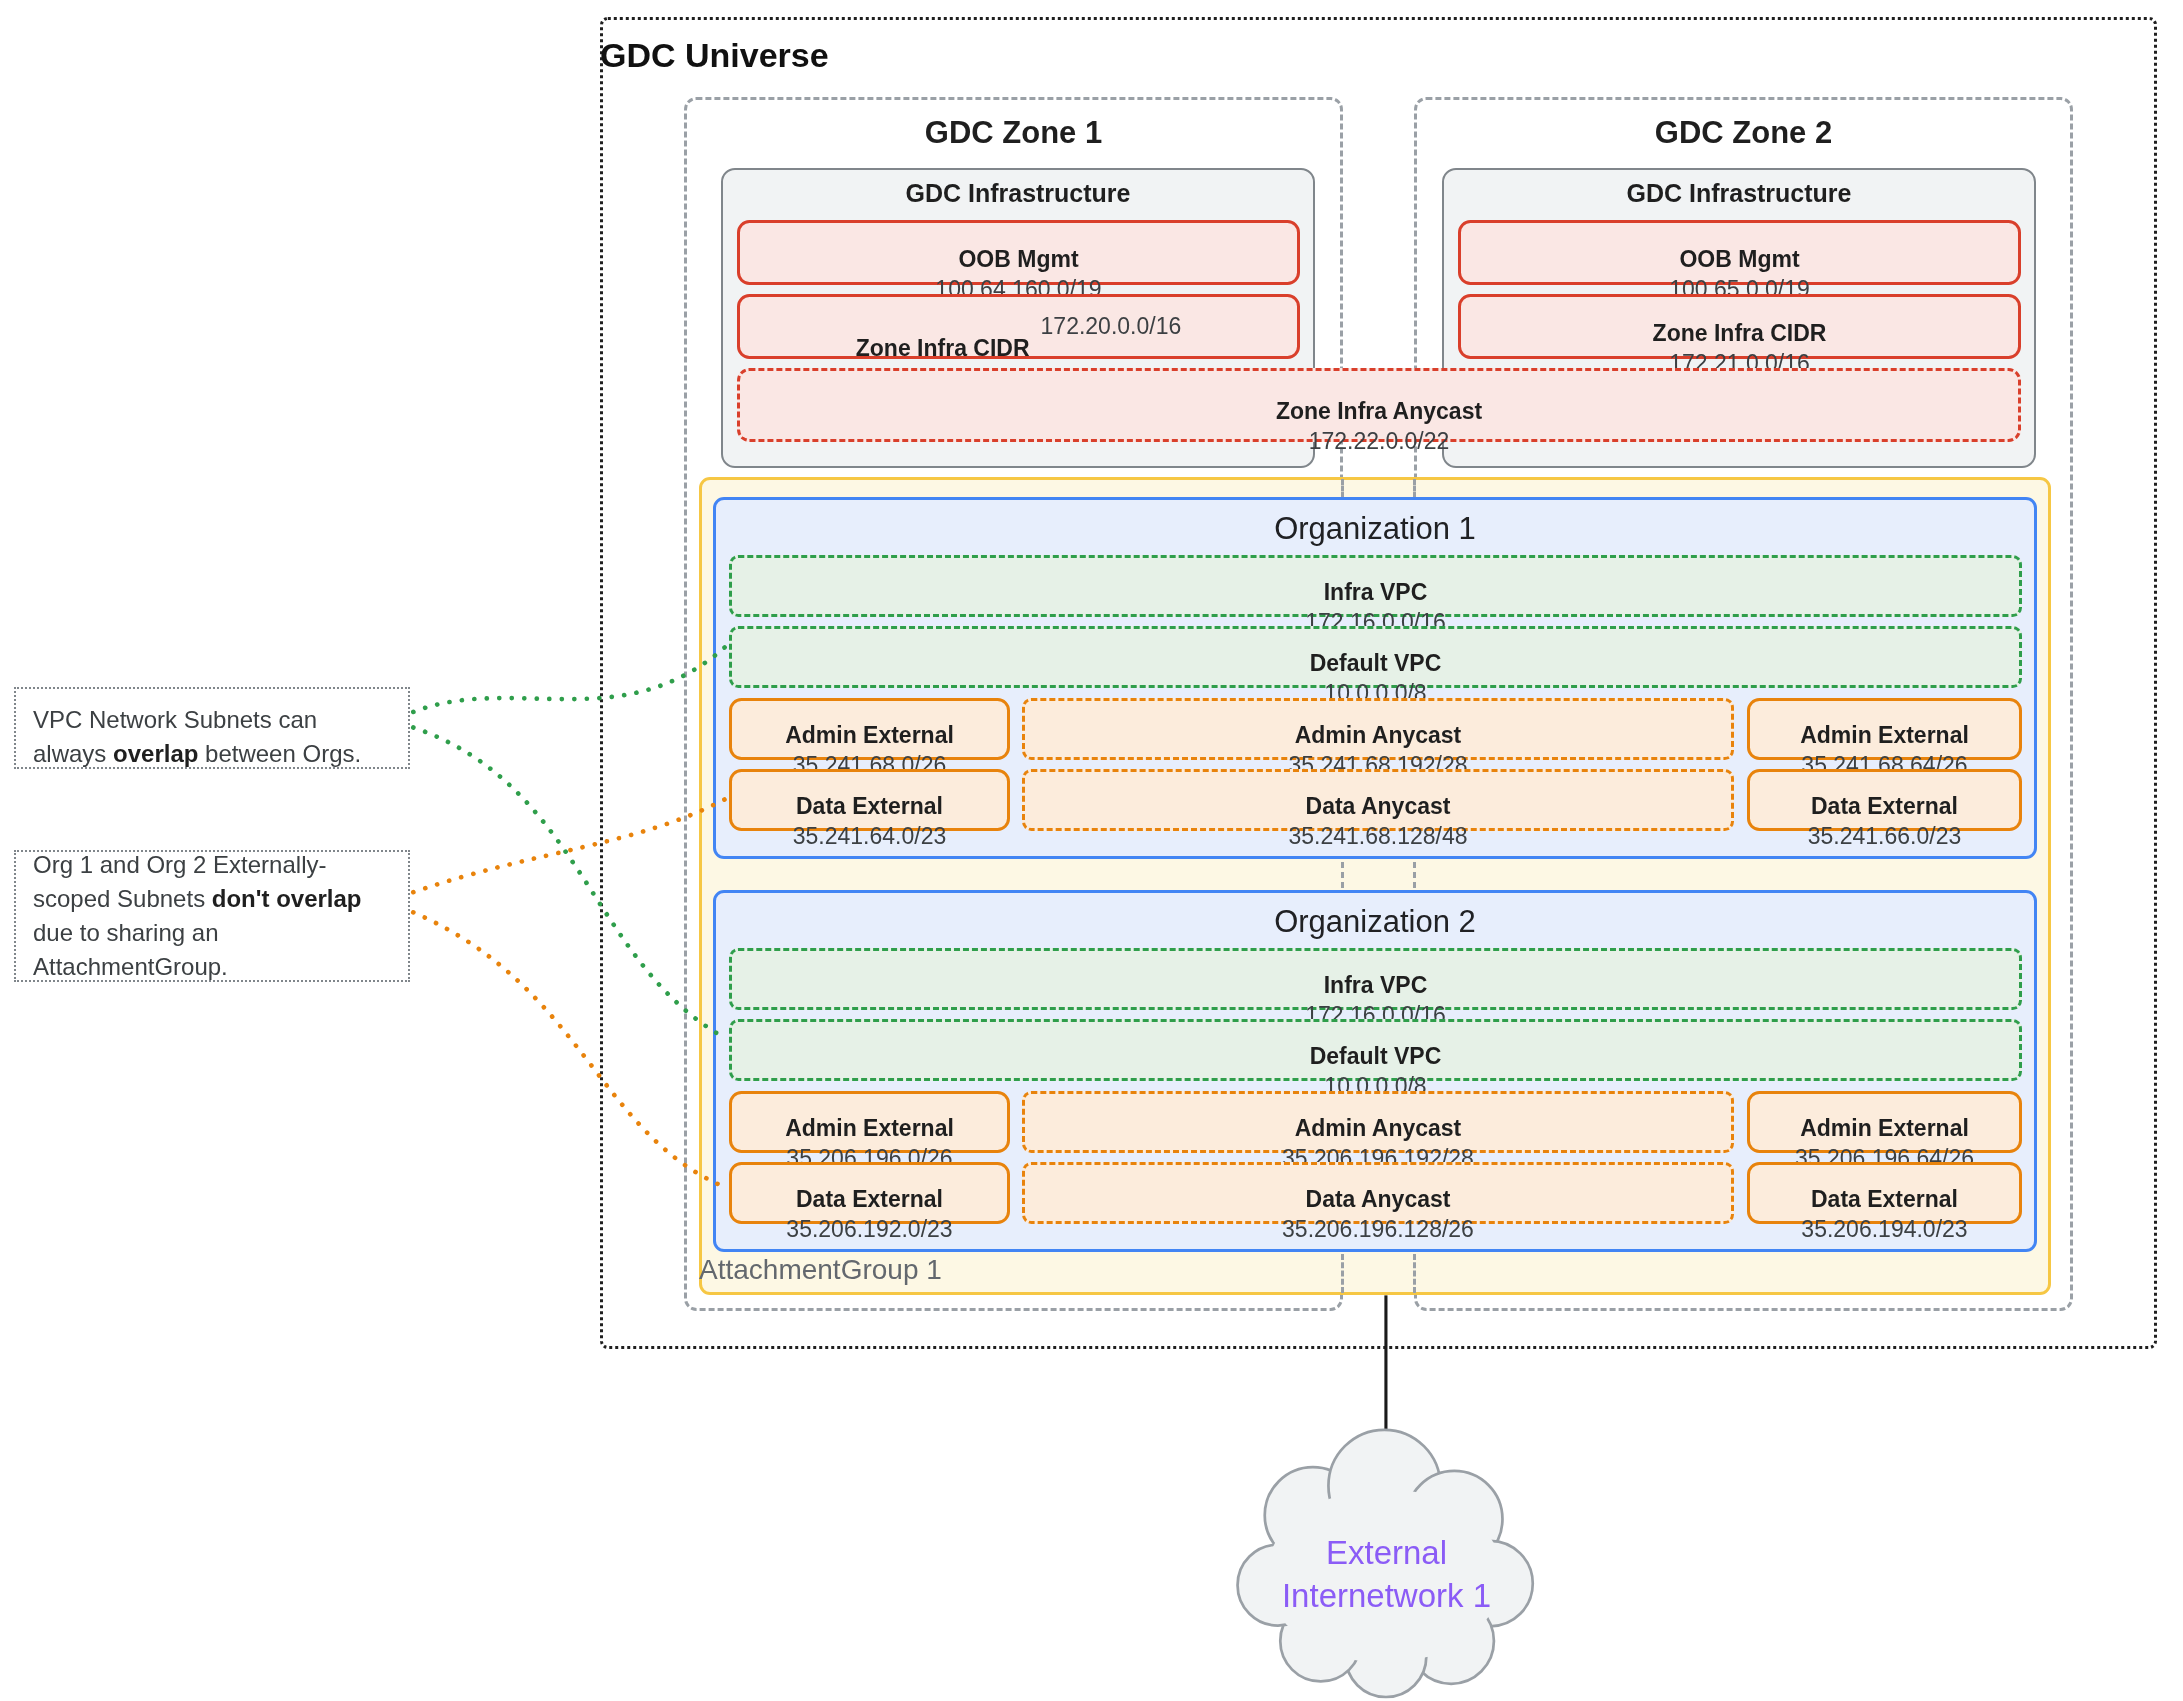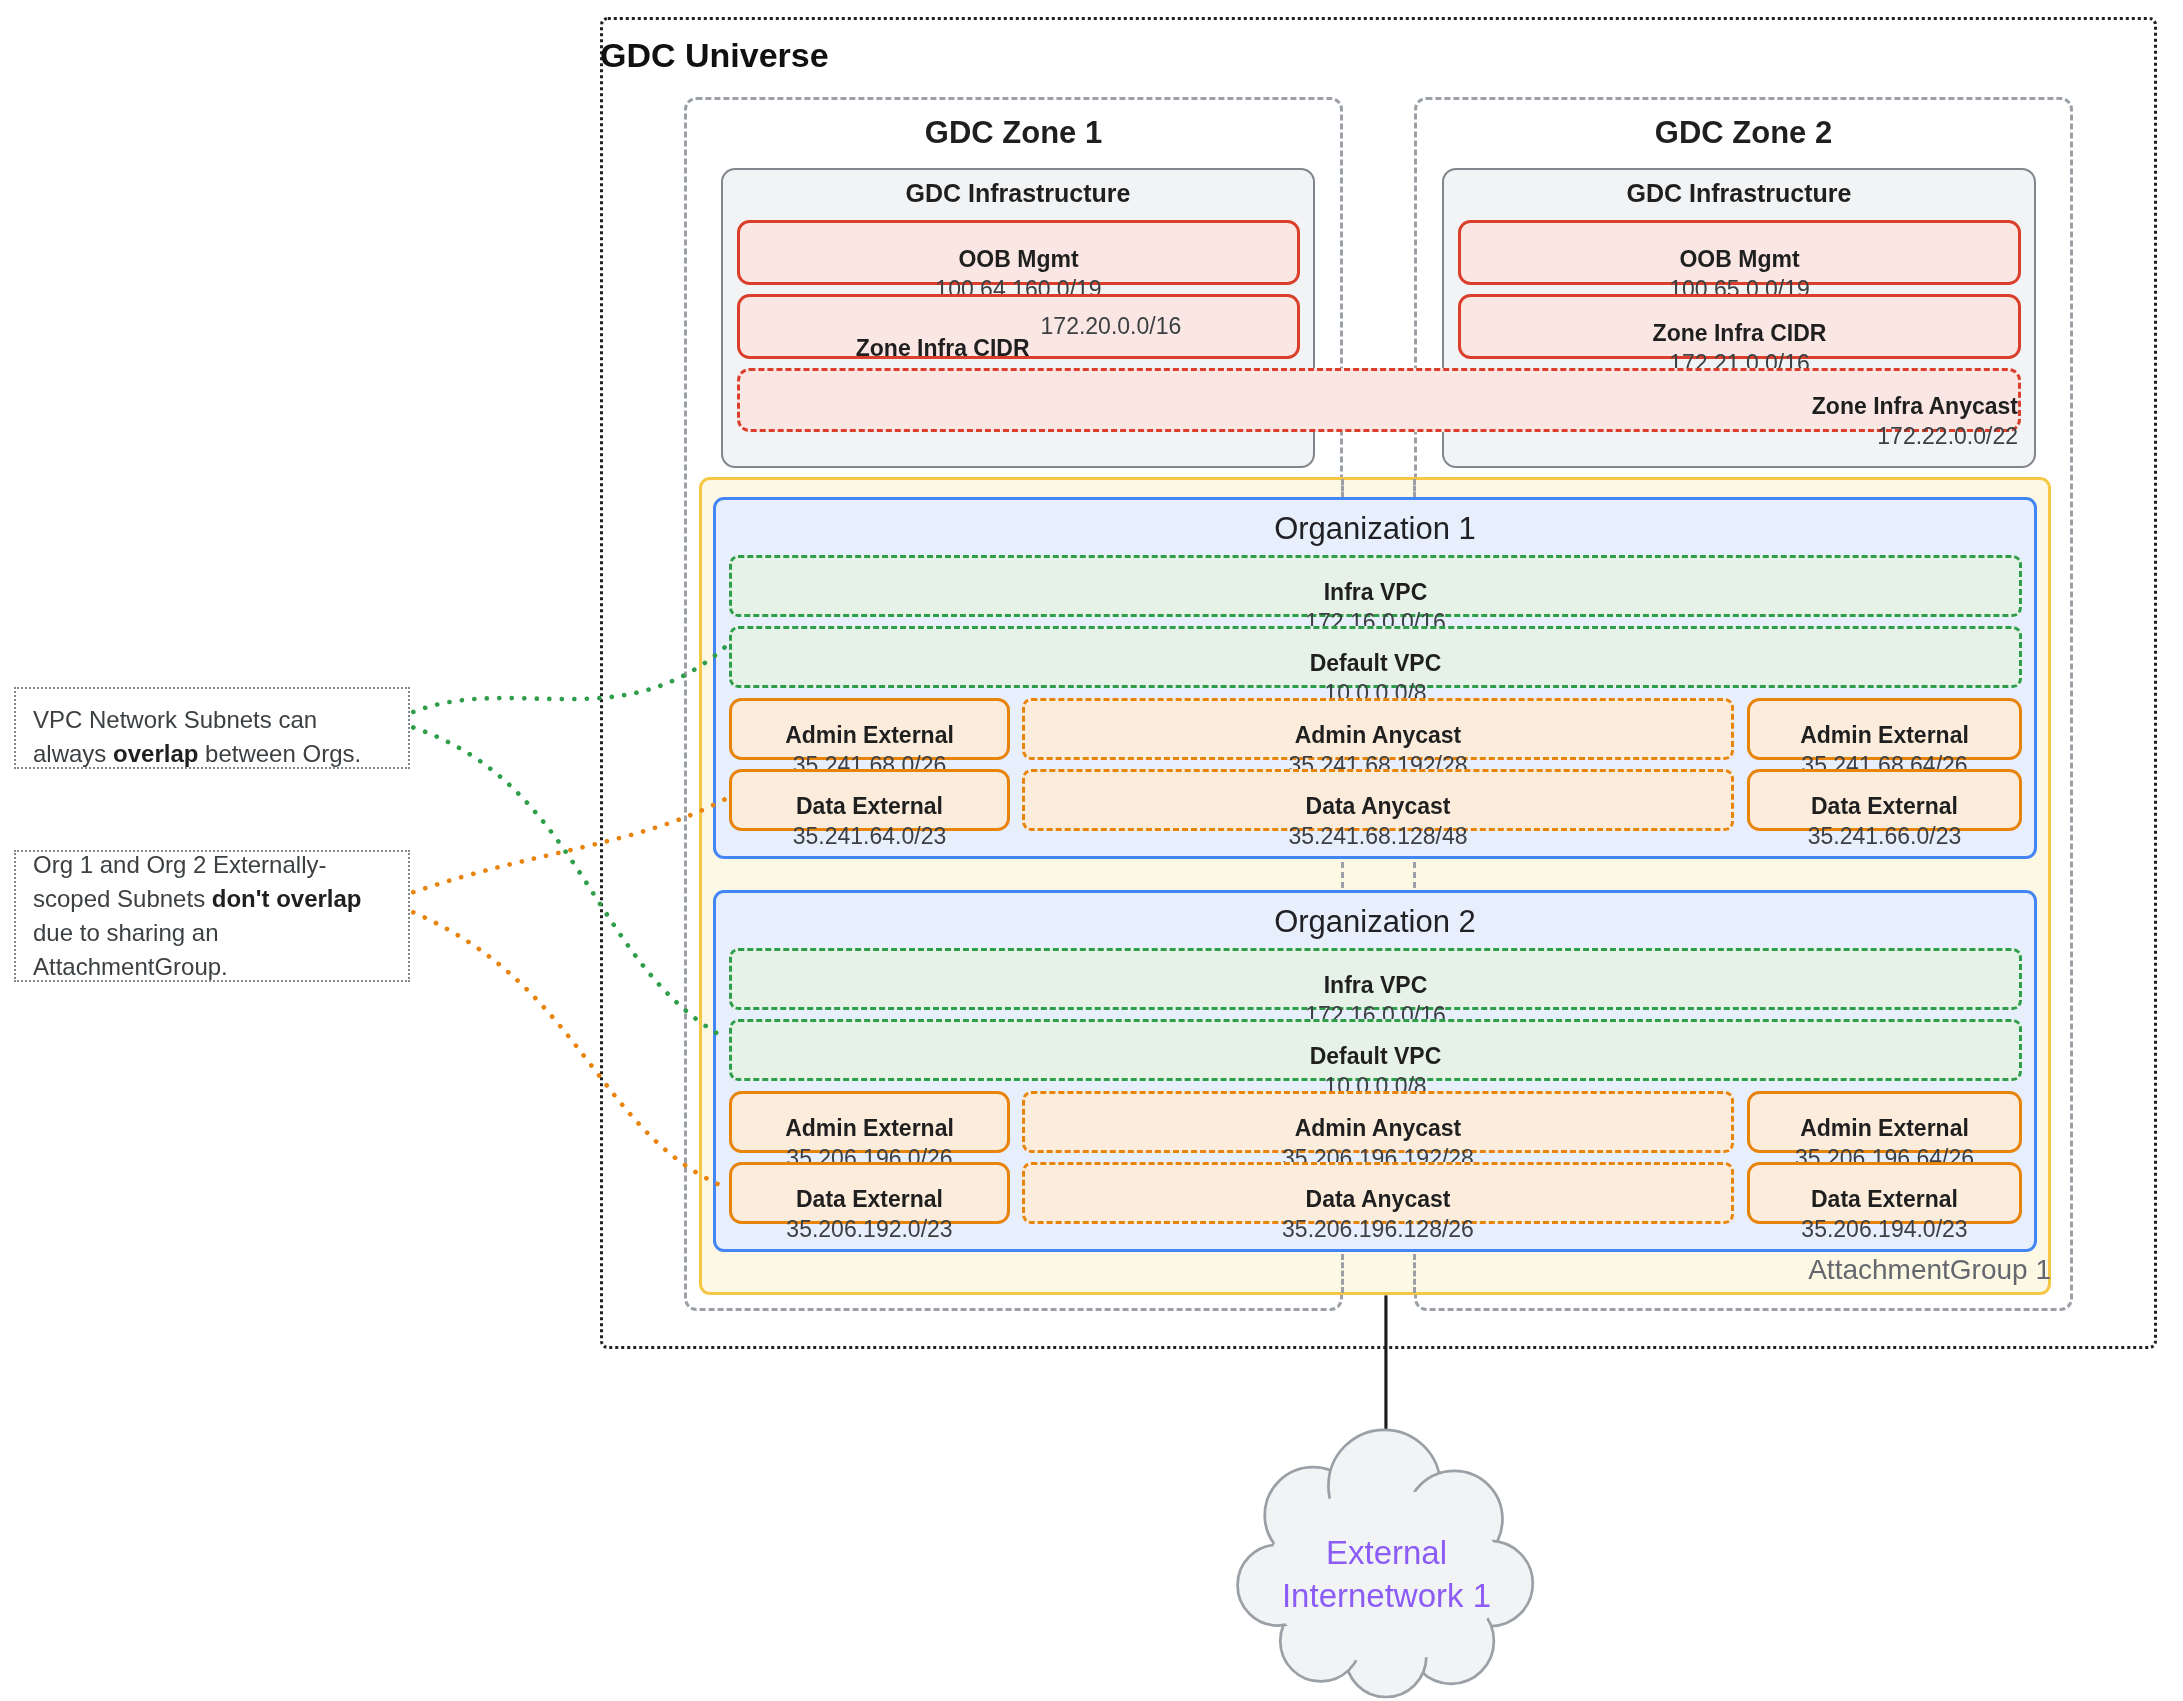--- a/index.html
+++ b/index.html
@@ -23,21 +23,21 @@
 
   .greenbox{background:#e6f1e7;border:3.1px dashed #2f9e4b;border-radius:9.3px;}
 
   .orangebox{background:#fcecdc;border:3.1px solid #e8830c;border-radius:12.4px;}
   .orangebox.dashed{border-style:dashed;border-radius:9.3px;}
 
   .org{background:#e7eefc;border:3.1px solid #4285f4;border-radius:11px;}
   .org-title{font-size:31px;color:#202124;width:100%;text-align:center;}
 
   .group{background:#fdf8e4;border:3.1px solid #f6c744;border-radius:11px;}
-  .group-label{font-size:28px;color:#63686e;width:100%;text-align:right;}
+  .group-label{font-size:28px;color:#63686e;width:100%;text-align:left;}
 
   .lbl{font-weight:bold;font-size:23px;color:#1f1f1f;margin-top:44px;}
   .val{font-size:23px;color:#3c4043;}
 
   .stub{width:0;border-left:3.1px dashed #9aa0a6;}
 
   .annotation{border:2.3px dotted #80868b;background:#ffffff;font-size:24px;color:#3c4043;
               line-height:1.42;padding:14px 17px;}
   .annotation b{color:#1f1f1f;}
 
@@ -71,21 +71,21 @@
 <div class="abs infra-title" style="left:1442px;top:179px;width:594px;">GDC Infrastructure</div>
 <div class="abs redbox center-col" style="left:1458px;top:220px;width:563px;height:65px;">
   <span class="lbl">OOB Mgmt</span>
   <span class="val">100.65.0.0/19</span>
 </div>
 <div class="abs redbox center-col" style="left:1458px;top:294px;width:563px;height:65px;">
   <span class="lbl">Zone Infra CIDR</span>
   <span class="val">172.21.0.0/16</span>
 </div>
 
-<div class="abs redbox dashed center-col" style="left:737px;top:368px;width:1284px;height:64px;z-index:8;align-items:flex-end;">
+<div class="abs redbox dashed center-col" style="left:737px;top:368px;width:1284px;height:74px;z-index:8;">
   <span class="lbl">Zone Infra Anycast</span>
   <span class="val">172.22.0.0/22</span>
 </div>
 
 <div class="abs group" style="left:699px;top:477px;width:1352px;height:818px;z-index:5;"></div>
 <div class="abs group-label" style="left:699px;top:1254px;width:1352px;z-index:7;">AttachmentGroup 1</div>
 
 <div class="abs stub" style="left:1341px;top:479px;height:18.6px;z-index:6;"></div>
 <div class="abs stub" style="left:1413px;top:479px;height:18.6px;z-index:6;"></div>
 <div class="abs stub" style="left:1341px;top:862px;height:26.4px;z-index:6;"></div>

